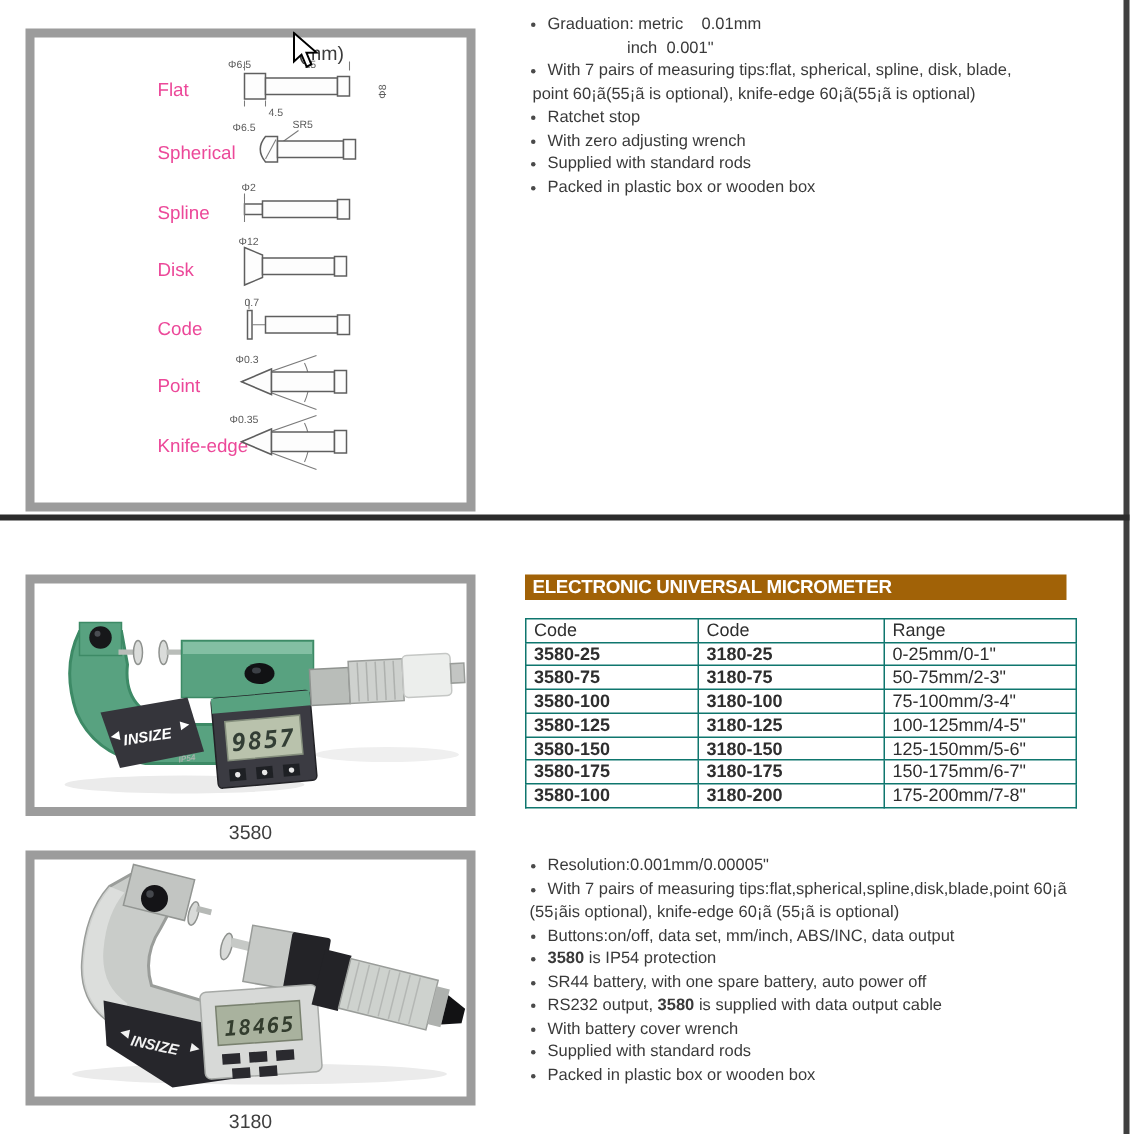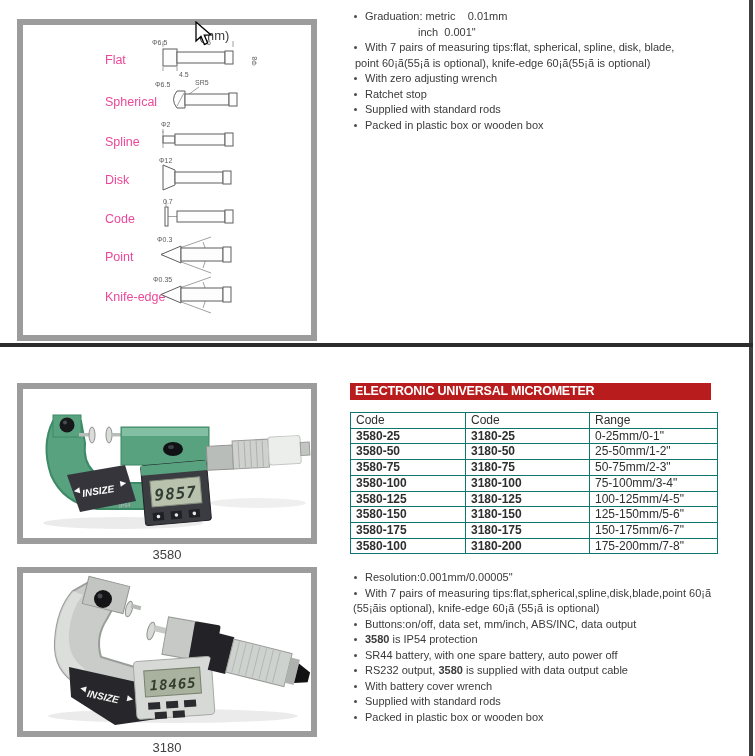--- a/index.html
+++ b/index.html
@@ -32,21 +32,21 @@
   .specs li::before{content:"";position:absolute;left:4px;top:6px;width:3px;height:3px;border-radius:50%;background:#4a4a4a;}
   #specs-top{top:9px;}
   #specs-bottom{top:570px;}
   .pre{white-space:pre;display:block;}
   .inline-pre{white-space:pre;}
   .indent-inch{margin-left:53px;}
   .outdent-top{margin-left:-10px;}
   .outdent-bottom{margin-left:-12px;}
   .bold{font-weight:bold;}
 
-  .section-bar{position:absolute;left:350px;top:383px;width:361px;height:17px;background:#b91c1c;
+  .section-bar{position:absolute;left:350px;top:383px;width:361px;height:17px;background:#a16207;
     color:#ffffff;font-size:12.5px;font-weight:bold;line-height:17px;padding-left:5px;
     letter-spacing:-0.2px;box-sizing:border-box;}
 
   .spec-table{position:absolute;left:350px;top:412px;width:367px;border-collapse:collapse;
     table-layout:fixed;font-size:12px;color:#2e2e2e;}
   .spec-table td{border:1px solid #0f766e;padding:0 0 0 5px;height:14.7px;line-height:14.7px;overflow:hidden;}
   .spec-table .code-col{font-weight:bold;}
 
   .cursor{position:absolute;left:195px;top:21px;width:18px;height:26px;z-index:60;}
 
@@ -147,24 +147,24 @@
 <ul class="specs" id="specs-top">
   <li>
     <span class="pre">Graduation: metric    0.01mm</span>
     <span class="pre indent-inch">inch  0.001"</span>
   </li>
   <li>
     <span class="pre">With 7 pairs of measuring tips:flat, spherical, spline, disk, blade,</span>
     <span class="pre outdent-top">point 60¡ã(55¡ã is optional), knife-edge 60¡ã(55¡ã is optional)</span>
   </li>
   <li>
+      <span class="pre">Ratchet stop</span>
+    </li>
+  <li>
       <span class="pre">With zero adjusting wrench</span>
-    </li>
-  <li>
-      <span class="pre">Ratchet stop</span>
     </li>
   <li>
       <span class="pre">Supplied with standard rods</span>
     </li>
   <li>
       <span class="pre">Packed in plastic box or wooden box</span>
     </li>
 </ul>
 
 <div class="panel photo1">
@@ -298,25 +298,20 @@
       <td>Code</td>
       <td>Code</td>
       <td>Range</td>
     </tr>
     <tr>
       <td class="code-col">3580-25</td>
       <td class="code-col">3180-25</td>
       <td>0-25mm/0-1"</td>
     </tr>
     <tr>
-      <td class="code-col">3580-50</td>
-      <td class="code-col">3180-50</td>
-      <td>25-50mm/1-2"</td>
-    </tr>
-    <tr>
       <td class="code-col">3580-75</td>
       <td class="code-col">3180-75</td>
       <td>50-75mm/2-3"</td>
     </tr>
     <tr>
       <td class="code-col">3580-100</td>
       <td class="code-col">3180-100</td>
       <td>75-100mm/3-4"</td>
     </tr>
     <tr>

